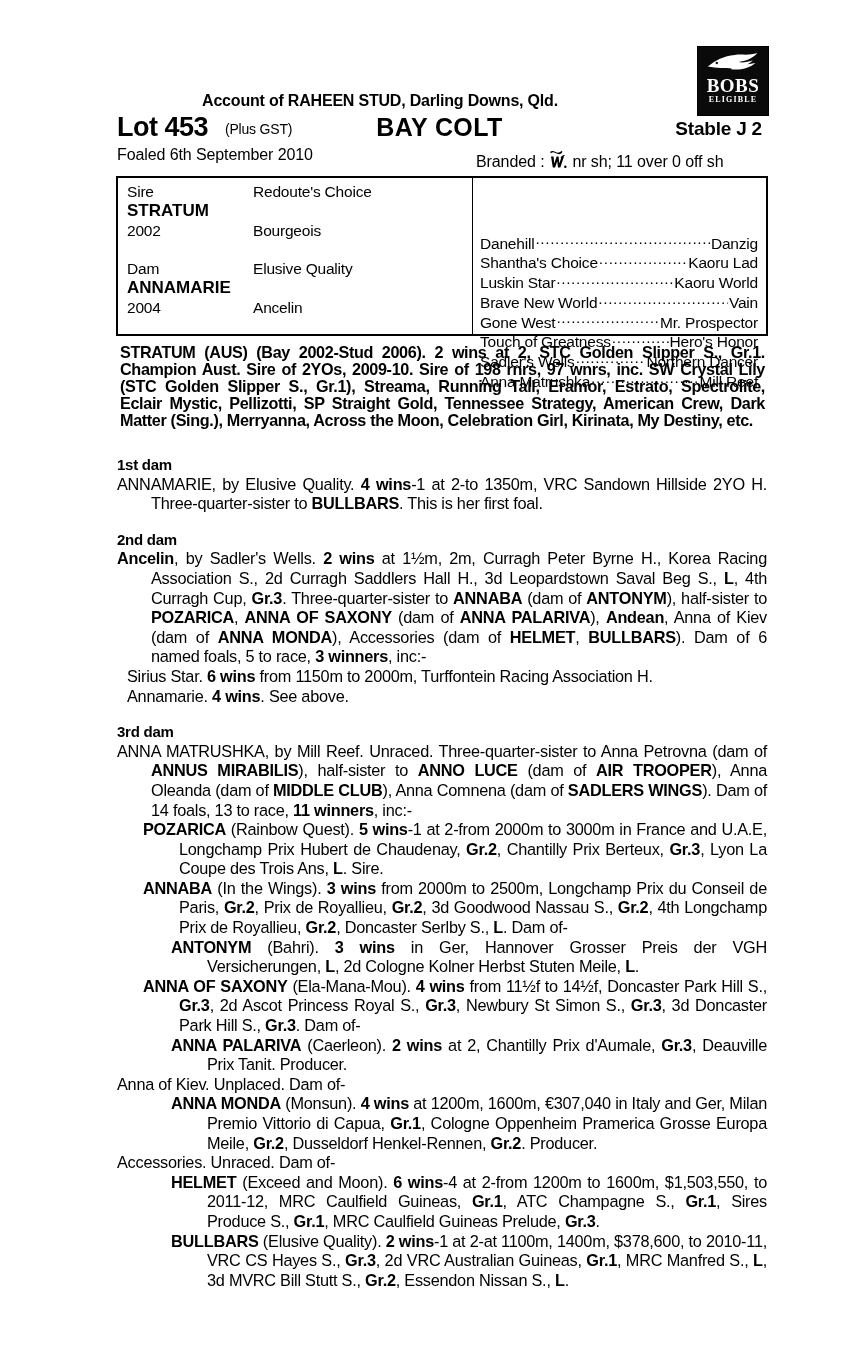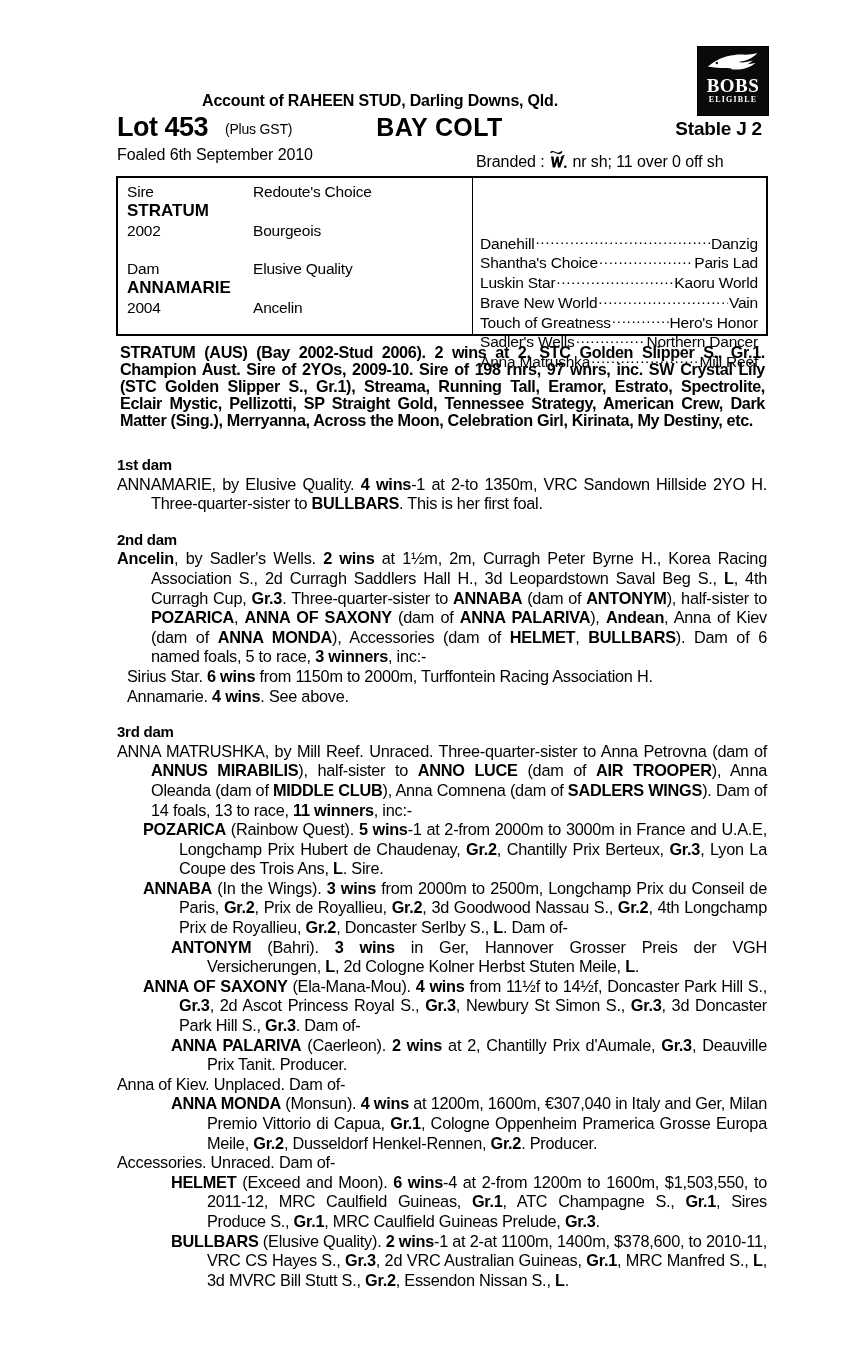--- a/index.html
+++ b/index.html
@@ -196,31 +196,36 @@
 
       <div class="ped-col3">
         <div class="ped3">
           <span class="l">Danehill</span>
           <span class="dots"></span>
           <span class="r">Danzig</span>
         </div>
         <div class="ped3">
           <span class="l">Shantha's Choice</span>
           <span class="dots"></span>
-          <span class="r">Paris Lad</span>
+          <span class="r">Kaoru Lad</span>
         </div>
         <div class="ped3">
           <span class="l">Luskin Star</span>
           <span class="dots"></span>
           <span class="r">Kaoru World</span>
         </div>
         <div class="ped3">
           <span class="l">Brave New World</span>
           <span class="dots"></span>
           <span class="r">Vain</span>
+        </div>
+        <div class="ped3">
+          <span class="l">Gone West</span>
+          <span class="dots"></span>
+          <span class="r">Mr. Prospector</span>
         </div>
         <div class="ped3">
           <span class="l">Touch of Greatness</span>
           <span class="dots"></span>
           <span class="r">Hero's Honor</span>
         </div>
         <div class="ped3">
           <span class="l">Sadler's Wells</span>
           <span class="dots"></span>
           <span class="r">Northern Dancer</span>

